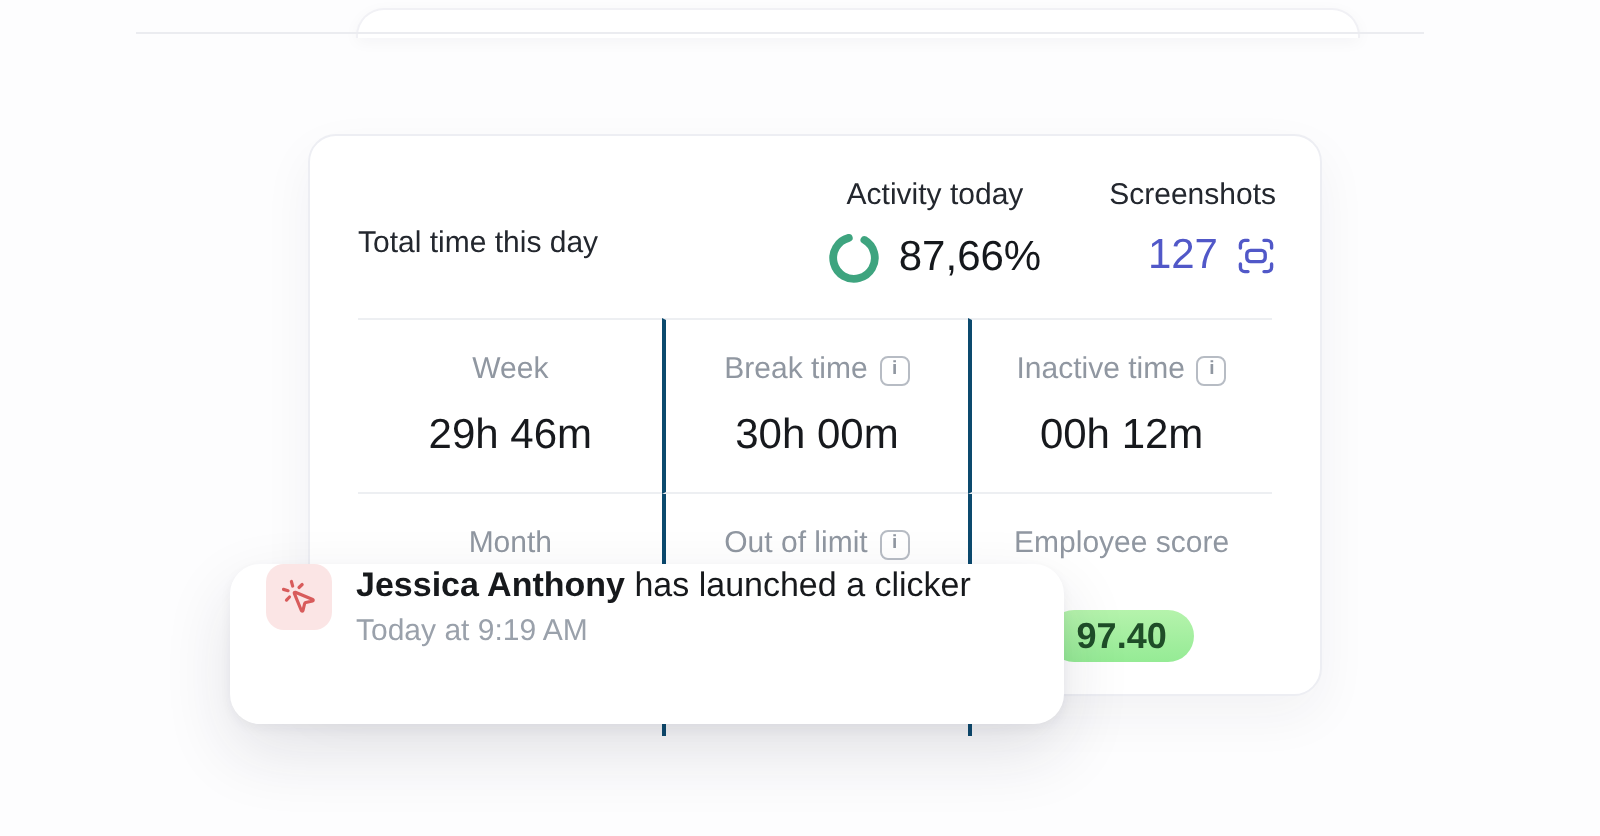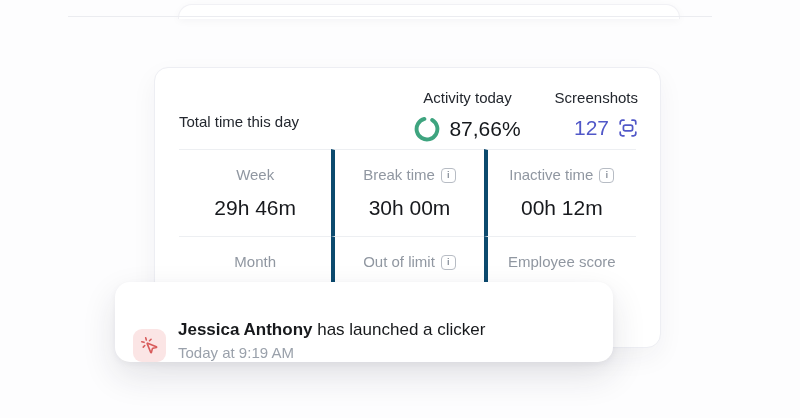--- a/index.html
+++ b/index.html
@@ -21,40 +21,40 @@
   .hdr-label{font-size:15px;color:#23272e;line-height:18px;}
   .big-time{font-size:37px;color:#15181c;line-height:40px;margin-top:3px;letter-spacing:.2px;}
   .hdr-block{text-align:center;}
   .hdr-activity{margin-right:34px;}
   .value-row{display:flex;align-items:center;justify-content:flex-end;gap:9px;margin-top:9px;}
   .pct-text{font-size:21px;font-weight:500;color:#15181c;}
   .shots-count{font-size:21px;font-weight:500;color:#5158c8;}
   .ring-svg{display:block;}
 
   
-  .grid{position:absolute;left:24px;right:24px;top:81px;display:grid;
+  .grid{position:absolute;left:24px;right:24px;top:91px;display:grid;
     grid-template-columns:1fr 1fr 1fr;}
   .cell{text-align:center;padding:16px 6px 15px 6px;border-top:1px solid #edeff2;}
   .cell.r1{border-bottom:1px solid #edeff2;height:55px;box-sizing:content-box;}
-  .cell.c2,.cell.c3{border-left:4px solid #0c4a6e;}
+  .cell.c2,.cell.c3{border-left:2px solid #0c4a6e;}
   .cell.r2{border-top:none;height:90px;}
   .cell-label{font-size:15px;color:#9097a1;line-height:18px;display:flex;
     align-items:center;justify-content:center;gap:6px;}
   .cell-value{font-size:21px;font-weight:500;color:#17191d;line-height:26px;margin-top:11px;}
   .info-chip{display:inline-flex;align-items:center;justify-content:center;width:13px;height:13px;
     border:1px solid #b7bcc4;border-radius:4px;font-size:9.5px;font-weight:600;color:#9097a1;
     font-style:normal;}
   .score-pill{display:inline-block;margin-top:24px;padding:5px 14px;border-radius:999px;
     background:linear-gradient(180deg,#b5f3ac,#95eb95);color:#1f4d28;
     font-size:18px;font-weight:700;line-height:16px;}
 
   
-  .toast{position:absolute;left:115px;top:282px;width:498px;height:80px;background:#ffffff;
+  .toast{position:absolute;left:115px;top:282px;width:417px;height:80px;background:#ffffff;
     border-radius:15px;box-shadow:0 14px 34px rgba(30,35,60,.12),0 2px 6px rgba(30,35,60,.05);
-    display:flex;align-items:flex-end;padding:0 16px 0 18px;box-sizing:border-box;z-index:3;}
+    display:flex;align-items:flex-start;padding:0 16px 0 18px;box-sizing:border-box;z-index:3;}
   .toast-icon{flex:0 0 auto;width:33px;height:33px;border-radius:9px;background:#fbe5e5;
     display:flex;align-items:center;justify-content:center;margin-right:12px;}
   .toast-body{flex:1 1 auto;min-width:0;}
   .toast-line1{font-size:17px;color:#17191c;line-height:21px;white-space:nowrap;}
   .toast-name{font-weight:700;}
   .toast-time{font-size:15px;color:#9aa1ab;line-height:18px;margin-top:4px;}
 </style>
 </head>
 <body>
 

